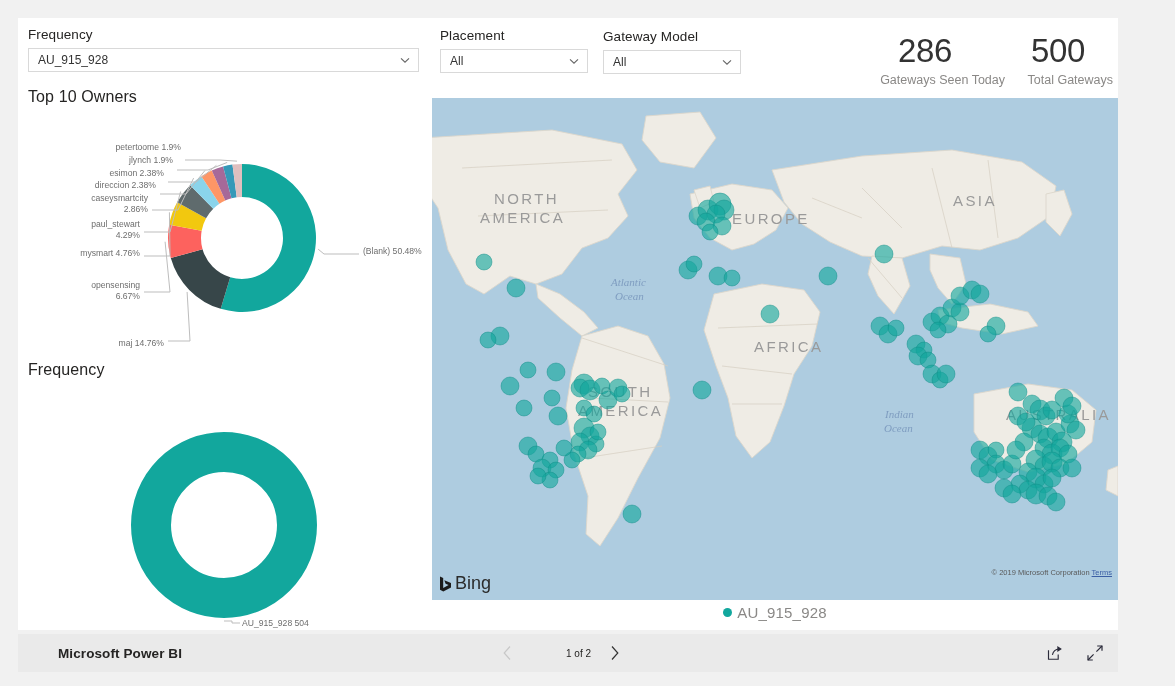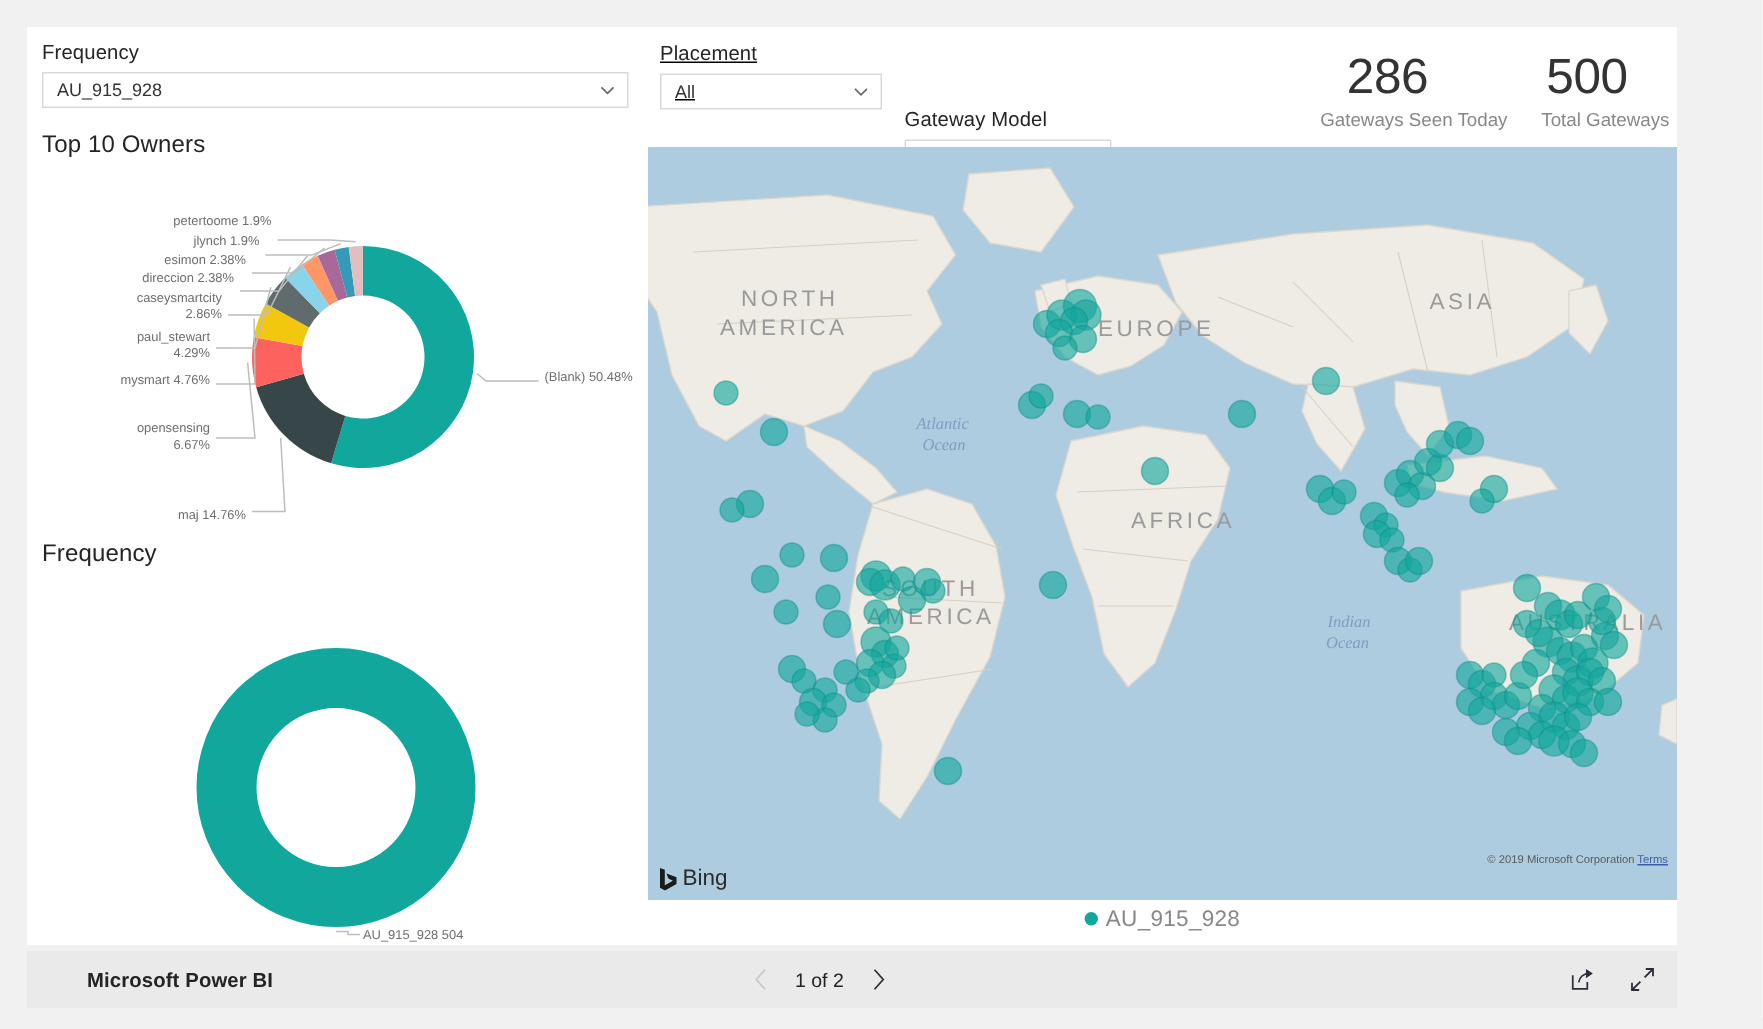--- a/index.html
+++ b/index.html
@@ -34,22 +34,22 @@
     cursor: pointer;
   }
   .slicer-value {
     flex: 1; font-size: 12px; color: #333; white-space: nowrap;
     overflow: hidden; text-overflow: ellipsis;
   }
   .chev { width: 14px; height: 14px; flex: 0 0 14px; }
   .chev svg { display: block; }
 
   #slicer-frequency { left: 10px; top: 9px; width: 391px; }
-  #slicer-placement { left: 422px; top: 10px; width: 148px; text-decoration: underline; }
-  #slicer-gateway   { left: 585px; top: 11px; width: 138px; margin-top: 43px; }
+  #slicer-placement { left: 422px; top: 10px; width: 148px; }
+  #slicer-gateway   { left: 585px; top: 11px; width: 138px; }
 
   
   .kpi { position: absolute; text-align: center; }
   .kpi-value {
     font-size: 33px; color: #333333; line-height: 40px;
     font-weight: normal; letter-spacing: -.3px;
   }
   .kpi-label { font-size: 12.5px; color: #8a8886; margin-top: 2px; white-space: nowrap; text-align: right; }
   #kpi-seen  { left: 827px; top: 13px; width: 160px; }
   #kpi-total { left: 985px; top: 13px; width: 110px; }
@@ -89,21 +89,21 @@
     fill: #9a9a9a; font-size: 15px; letter-spacing: 2.4px;
   }
   .ocean-label {
     font-family: "Liberation Serif", serif;
     fill: #7f9dc0; font-size: 11px; font-style: italic;
   }
   .bing-logo {
     position: absolute; left: 7px; bottom: 6px;
     display: flex; align-items: center; gap: 3px;
   }
-  .bing-text { font-size: 15px; color: #2b2b2b; font-family: "Liberation Sans", sans-serif; }
+  .bing-text { font-size: 18px; color: #2b2b2b; font-family: "Liberation Sans", sans-serif; }
   .map-attrib {
     position: absolute; right: 6px; bottom: 23px;
     font-size: 7.5px; color: #5a5a5a; white-space: nowrap;
   }
   .map-attrib a { color: #3b5fa5; text-decoration: underline; }
   .map-legend {
     position: absolute; left: 0; top: 506px; width: 686px;
     display: flex; align-items: center; justify-content: center; gap: 5px;
   }
   .legend-dot { width: 9px; height: 9px; border-radius: 50%; background: #12a79d; }
@@ -120,21 +120,21 @@
     position: absolute; left: 12px;
     font-size: 13.5px; color: #252423; font-weight: bold; letter-spacing: .1px; padding-left: 28px;
   }
   .pager {
     position: absolute; left: 480px;
     display: flex; align-items: center; gap: 14px;
   }
   .pager-btn { display: flex; align-items: center; justify-content: center;
                width: 18px; height: 20px; cursor: pointer; }
   .pager-btn.disabled { cursor: default; }
-  .pager-text { font-size: 13px; color: #252423; white-space: nowrap; }
+  .pager-text { font-size: 10px; color: #252423; white-space: nowrap; margin-left: 36px; }
   .footer-actions {
     position: absolute; right: 14px;
     display: flex; align-items: center; gap: 22px;
   }
   .f-icon { width: 18px; height: 18px; cursor: pointer; }
 </style>
 </head>
 <body>
 
 <div id="app">

